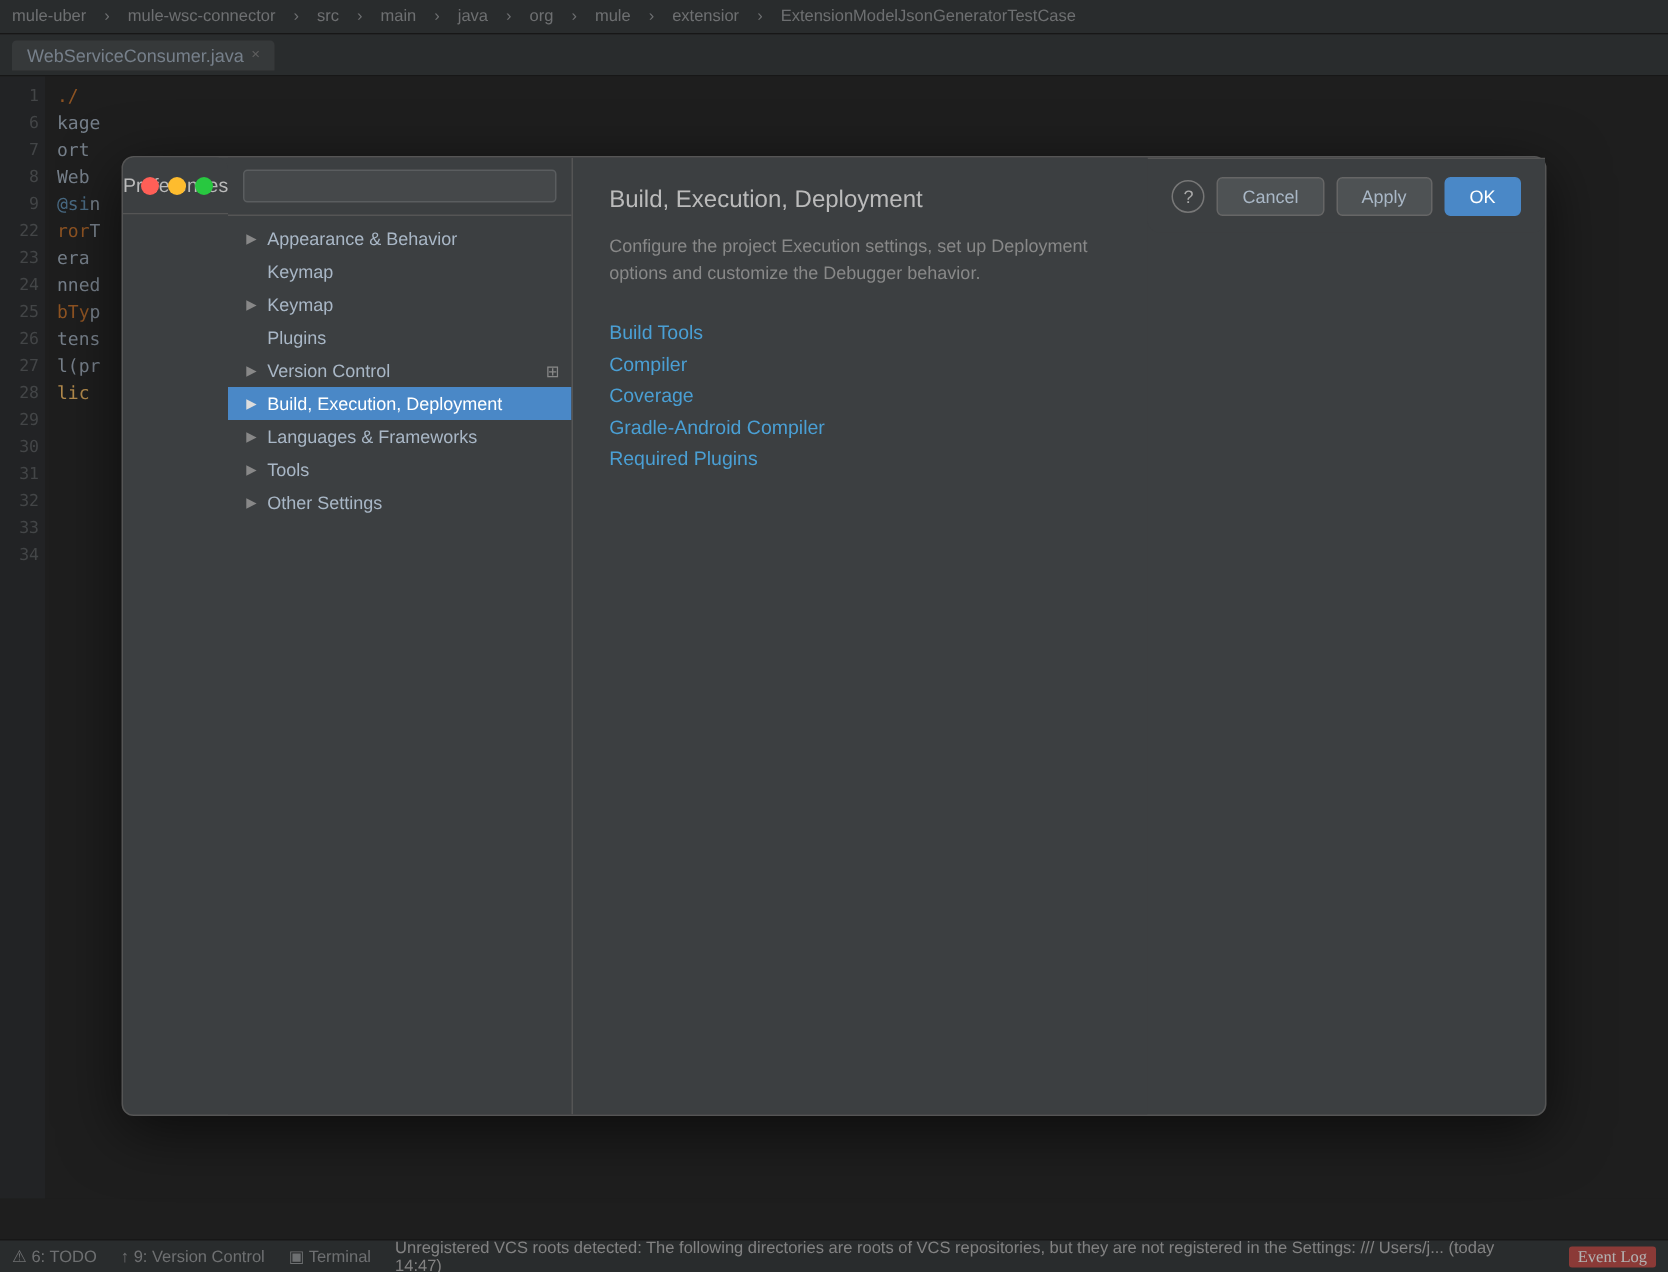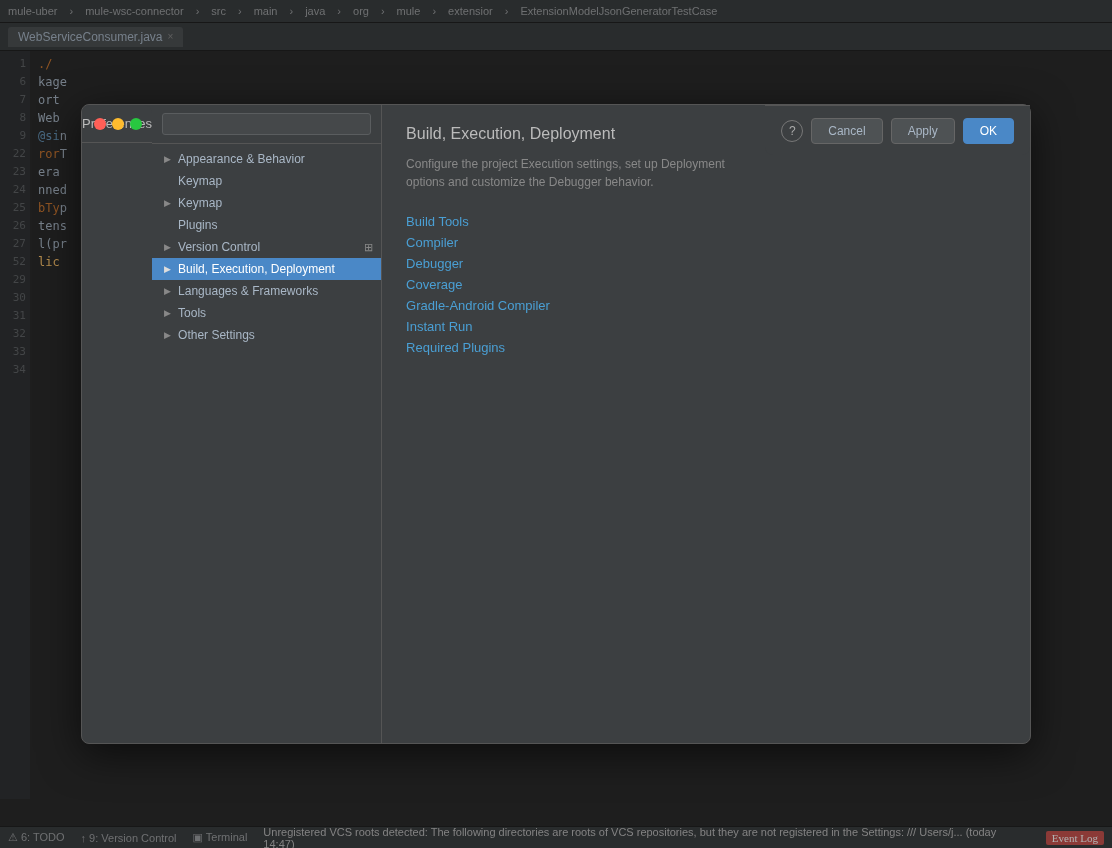--- a/index.html
+++ b/index.html
@@ -360,21 +360,21 @@
         <div>6</div>
         <div>7</div>
         <div>8</div>
         <div>9</div>
       <div>22</div>
         <div>23</div>
         <div>24</div>
         <div>25</div>
         <div>26</div>
       <div>27</div>
-        <div>52</div>
+        <div>28</div>
         <div>29</div>
         <div>30</div>
         <div>31</div>
       <div>32</div>
         <div>33</div>
         <div>34</div>
     </div>
     <div class="code-content">
       <div style="color:#cc7832">./</div>
       <div><span style="color:#a9b7c6">kage</span></div>
@@ -482,24 +482,22 @@
 
         </div>
       </div>
 
       <div class="right-panel">
         <h2>Build, Execution, Deployment</h2>
         <p class="description">Configure the project Execution settings, set up Deployment options and customize the Debugger behavior.</p>
 
         <a class="content-link">Build Tools</a>
         <a class="content-link">Compiler</a>
-        <a class="content-link">Debugger</a>
         <a class="content-link">Coverage</a>
         <a class="content-link">Gradle-Android Compiler</a>
-        <a class="content-link">Instant Run</a>
         <a class="content-link">Required Plugins</a>
       </div>
 
     </div>
 
     <div class="dialog-footer">
       <button class="help-btn">?</button>
       <button class="btn">Cancel</button>
       <button class="btn">Apply</button>
       <button class="btn btn-primary">OK</button>

